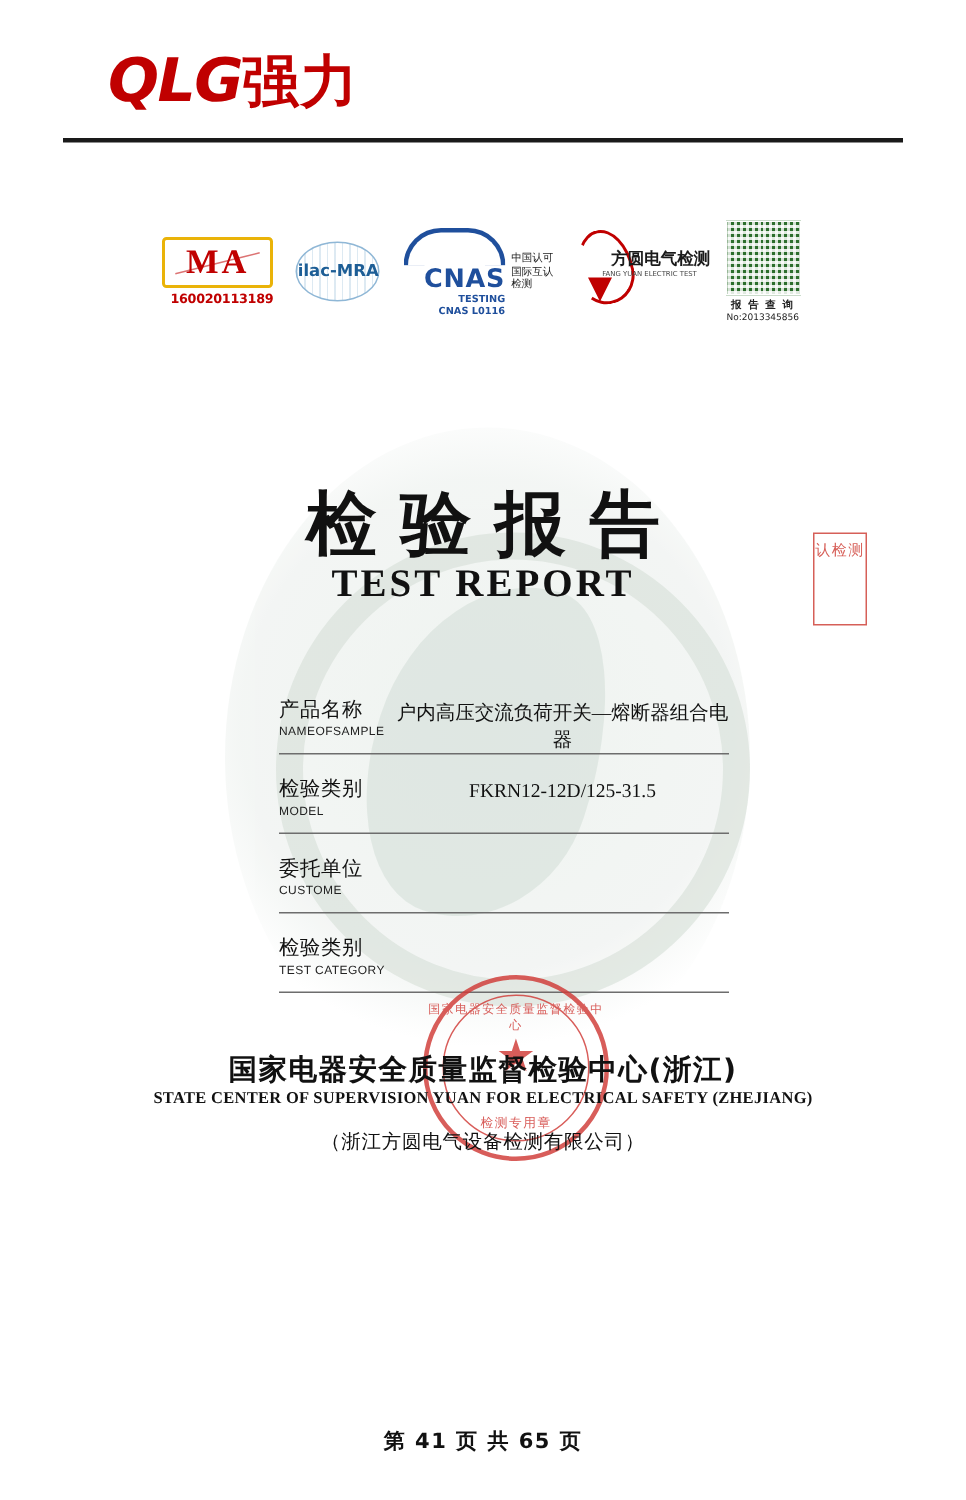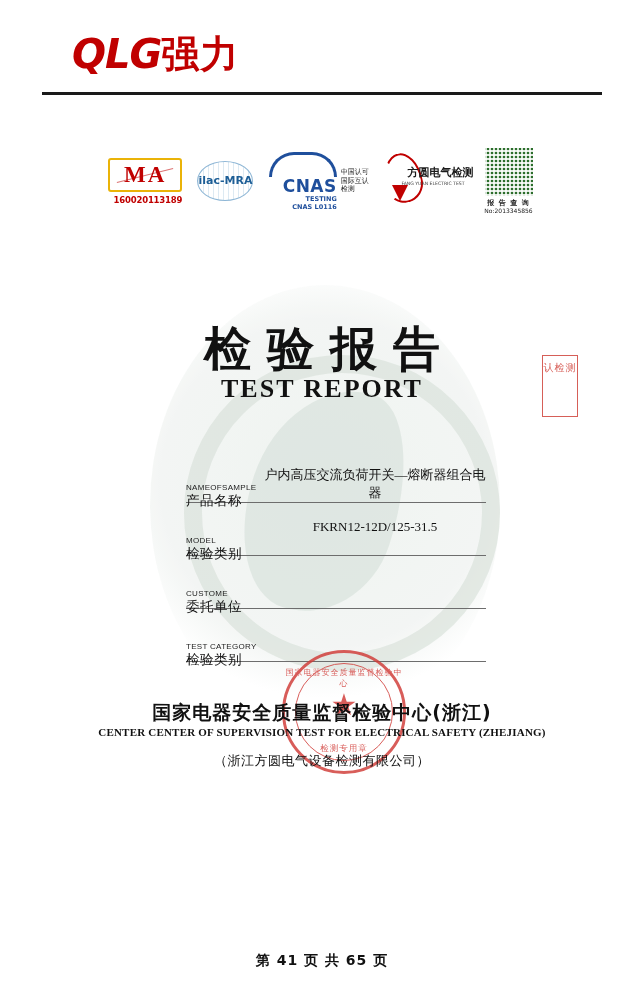--- a/index.html
+++ b/index.html
@@ -309,21 +309,20 @@
     margin-bottom: 12px;
   }
   .f-label {
     position: absolute;
     left: 0;
     top: 2px;
     font-family: "DejaVu Sans", sans-serif;
     font-size: 13.5px;
     color: #111;
     letter-spacing: .5px;
-    margin-top: 28px;
   }
   .f-sub {
     position: absolute;
     left: 0;
     top: 21px;
     font-family: Liberation Sans, sans-serif;
     font-size: 8px;
     color: #222;
     letter-spacing: .3px;
   }
@@ -518,16 +517,16 @@
 </div>
 
 <div class="seal">
   <div class="seal-inner"></div>
   <div class="seal-ring-text">国家电器安全质量监督检验中心</div>
   <div class="seal-star">★</div>
   <div class="seal-bottom-text">检测专用章</div>
 </div>
 
 <div class="issuer-cn">国家电器安全质量监督检验中心(浙江)</div>
-<div class="issuer-en">CENTER CENTER OF SUPERVISION TEST FOR ELECTRICAL SAFETY (ZHEJIANG)</div>
+<div class="issuer-en">STATE CENTER OF SUPERVISION YUAN FOR ELECTRICAL SAFETY (ZHEJIANG)</div>
 <div class="issuer-sub">（浙江方圆电气设备检测有限公司）</div>
 
 <div class="footer">第 41 页 共 65 页</div>
 
 </body></html>

